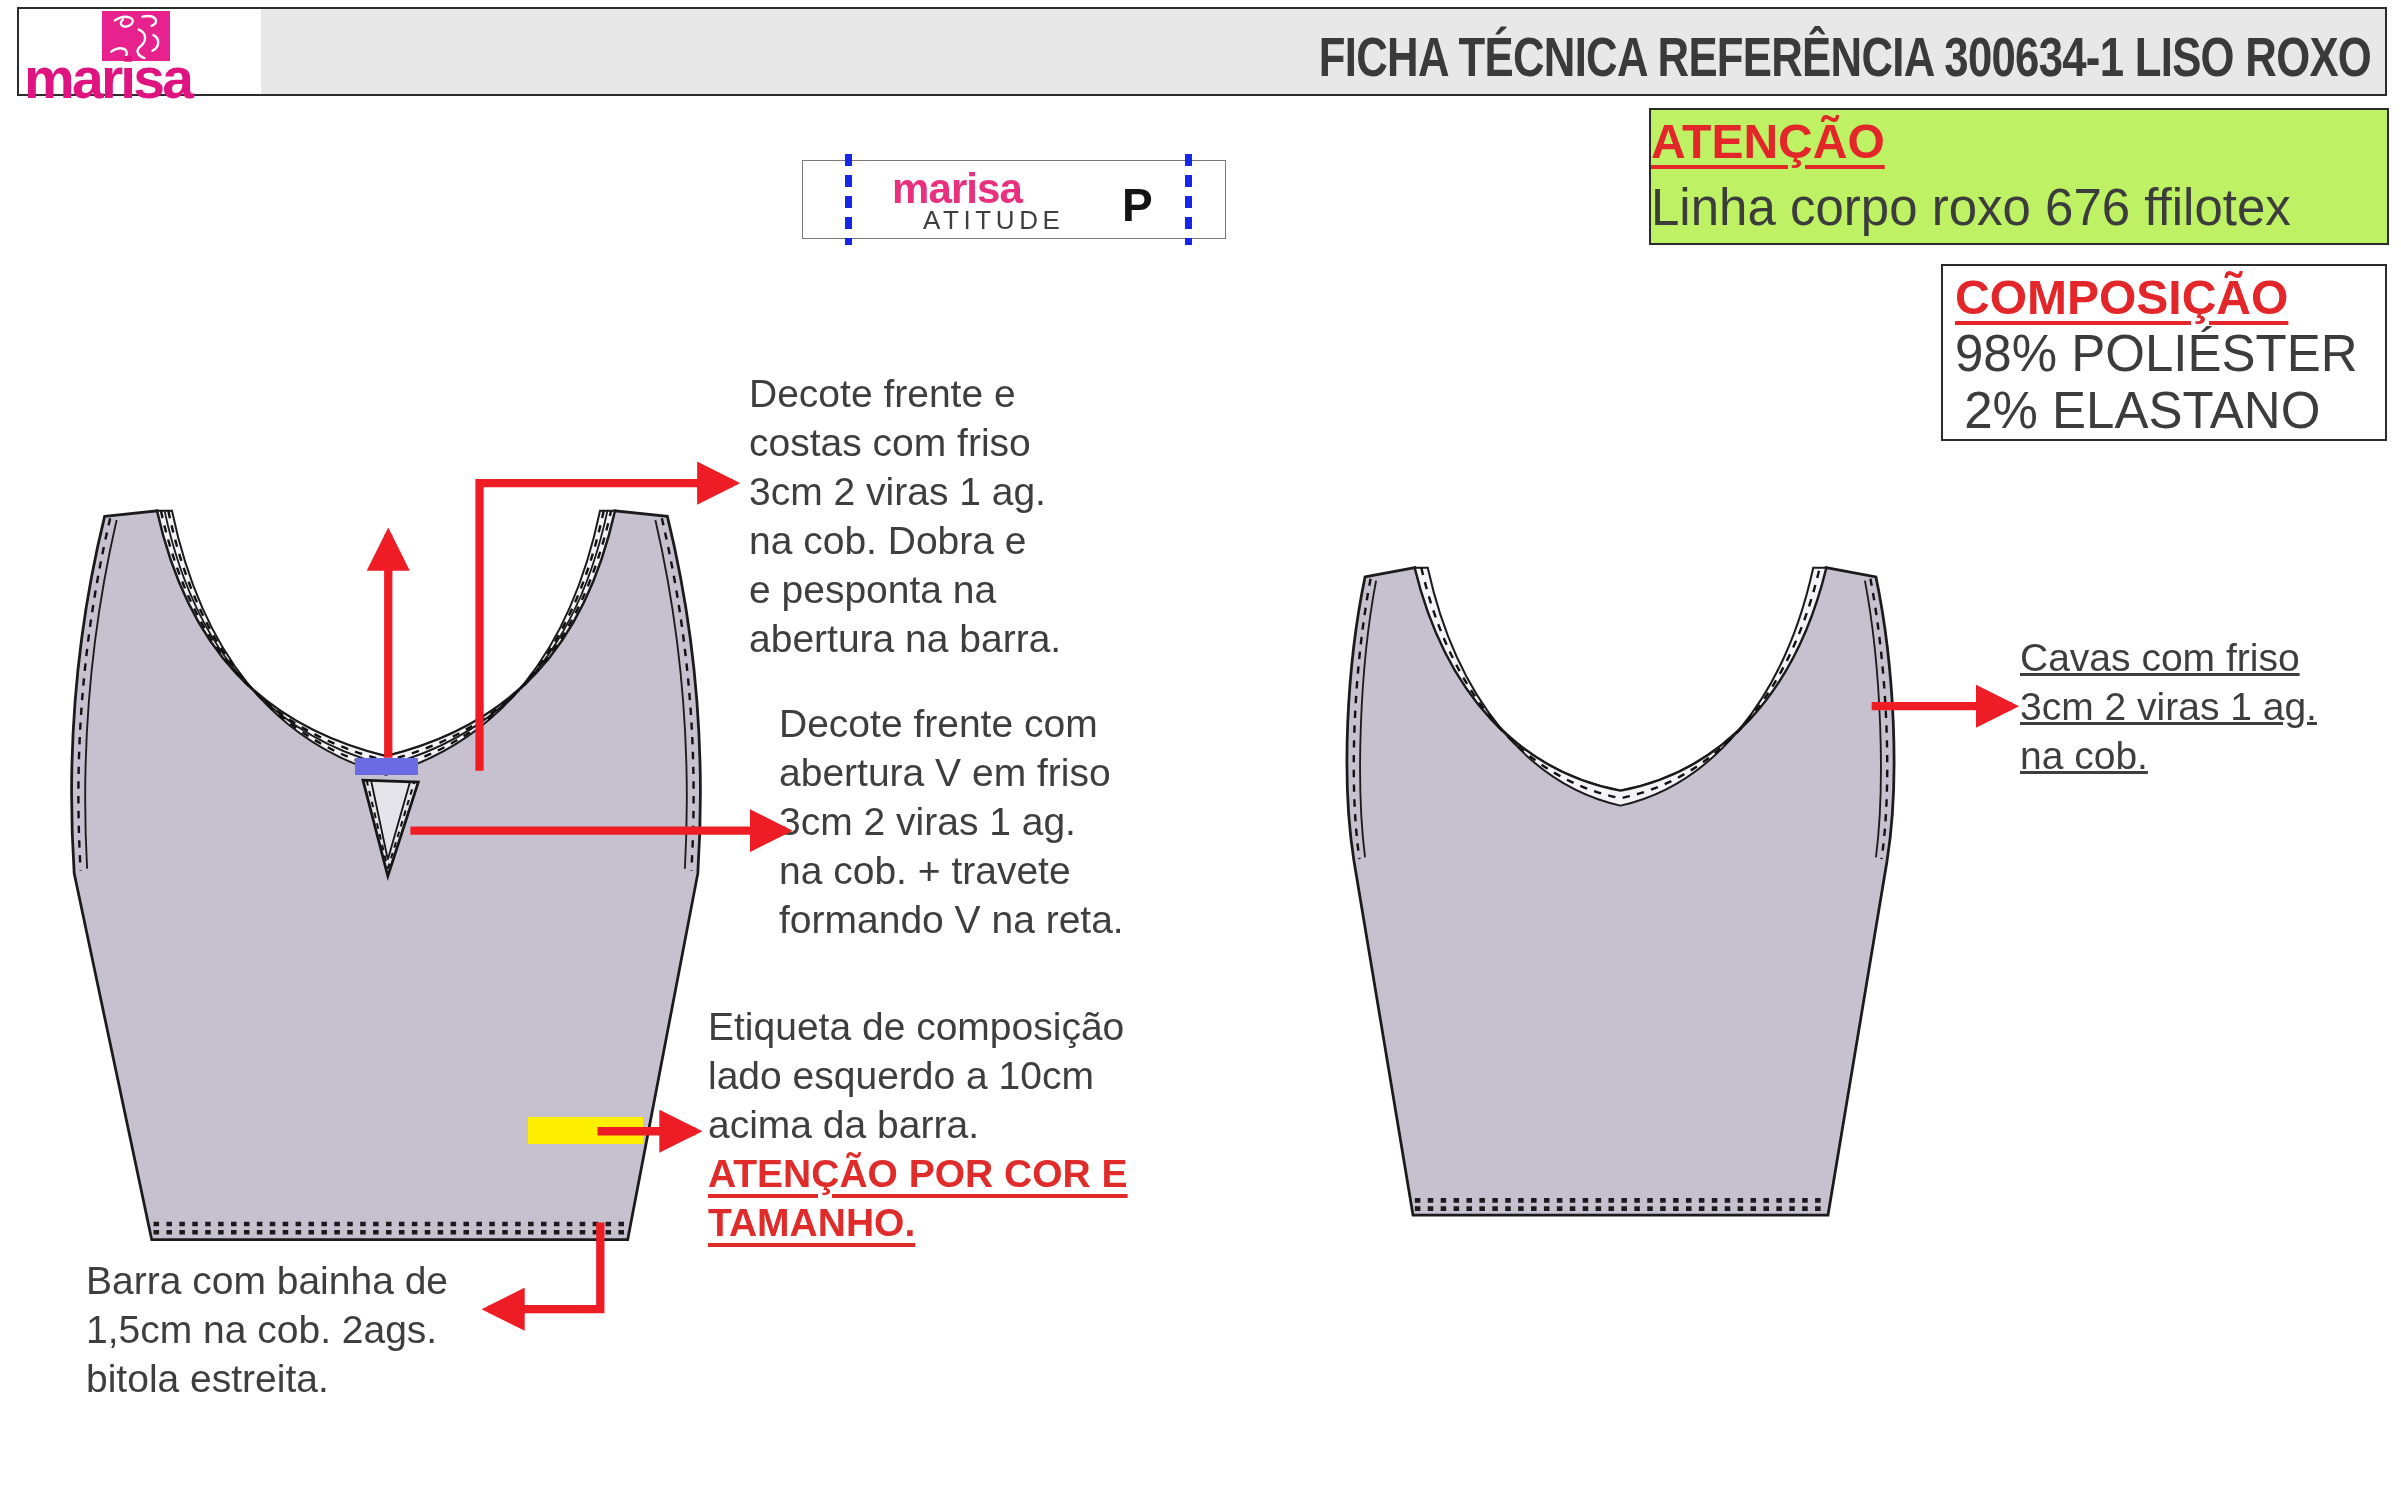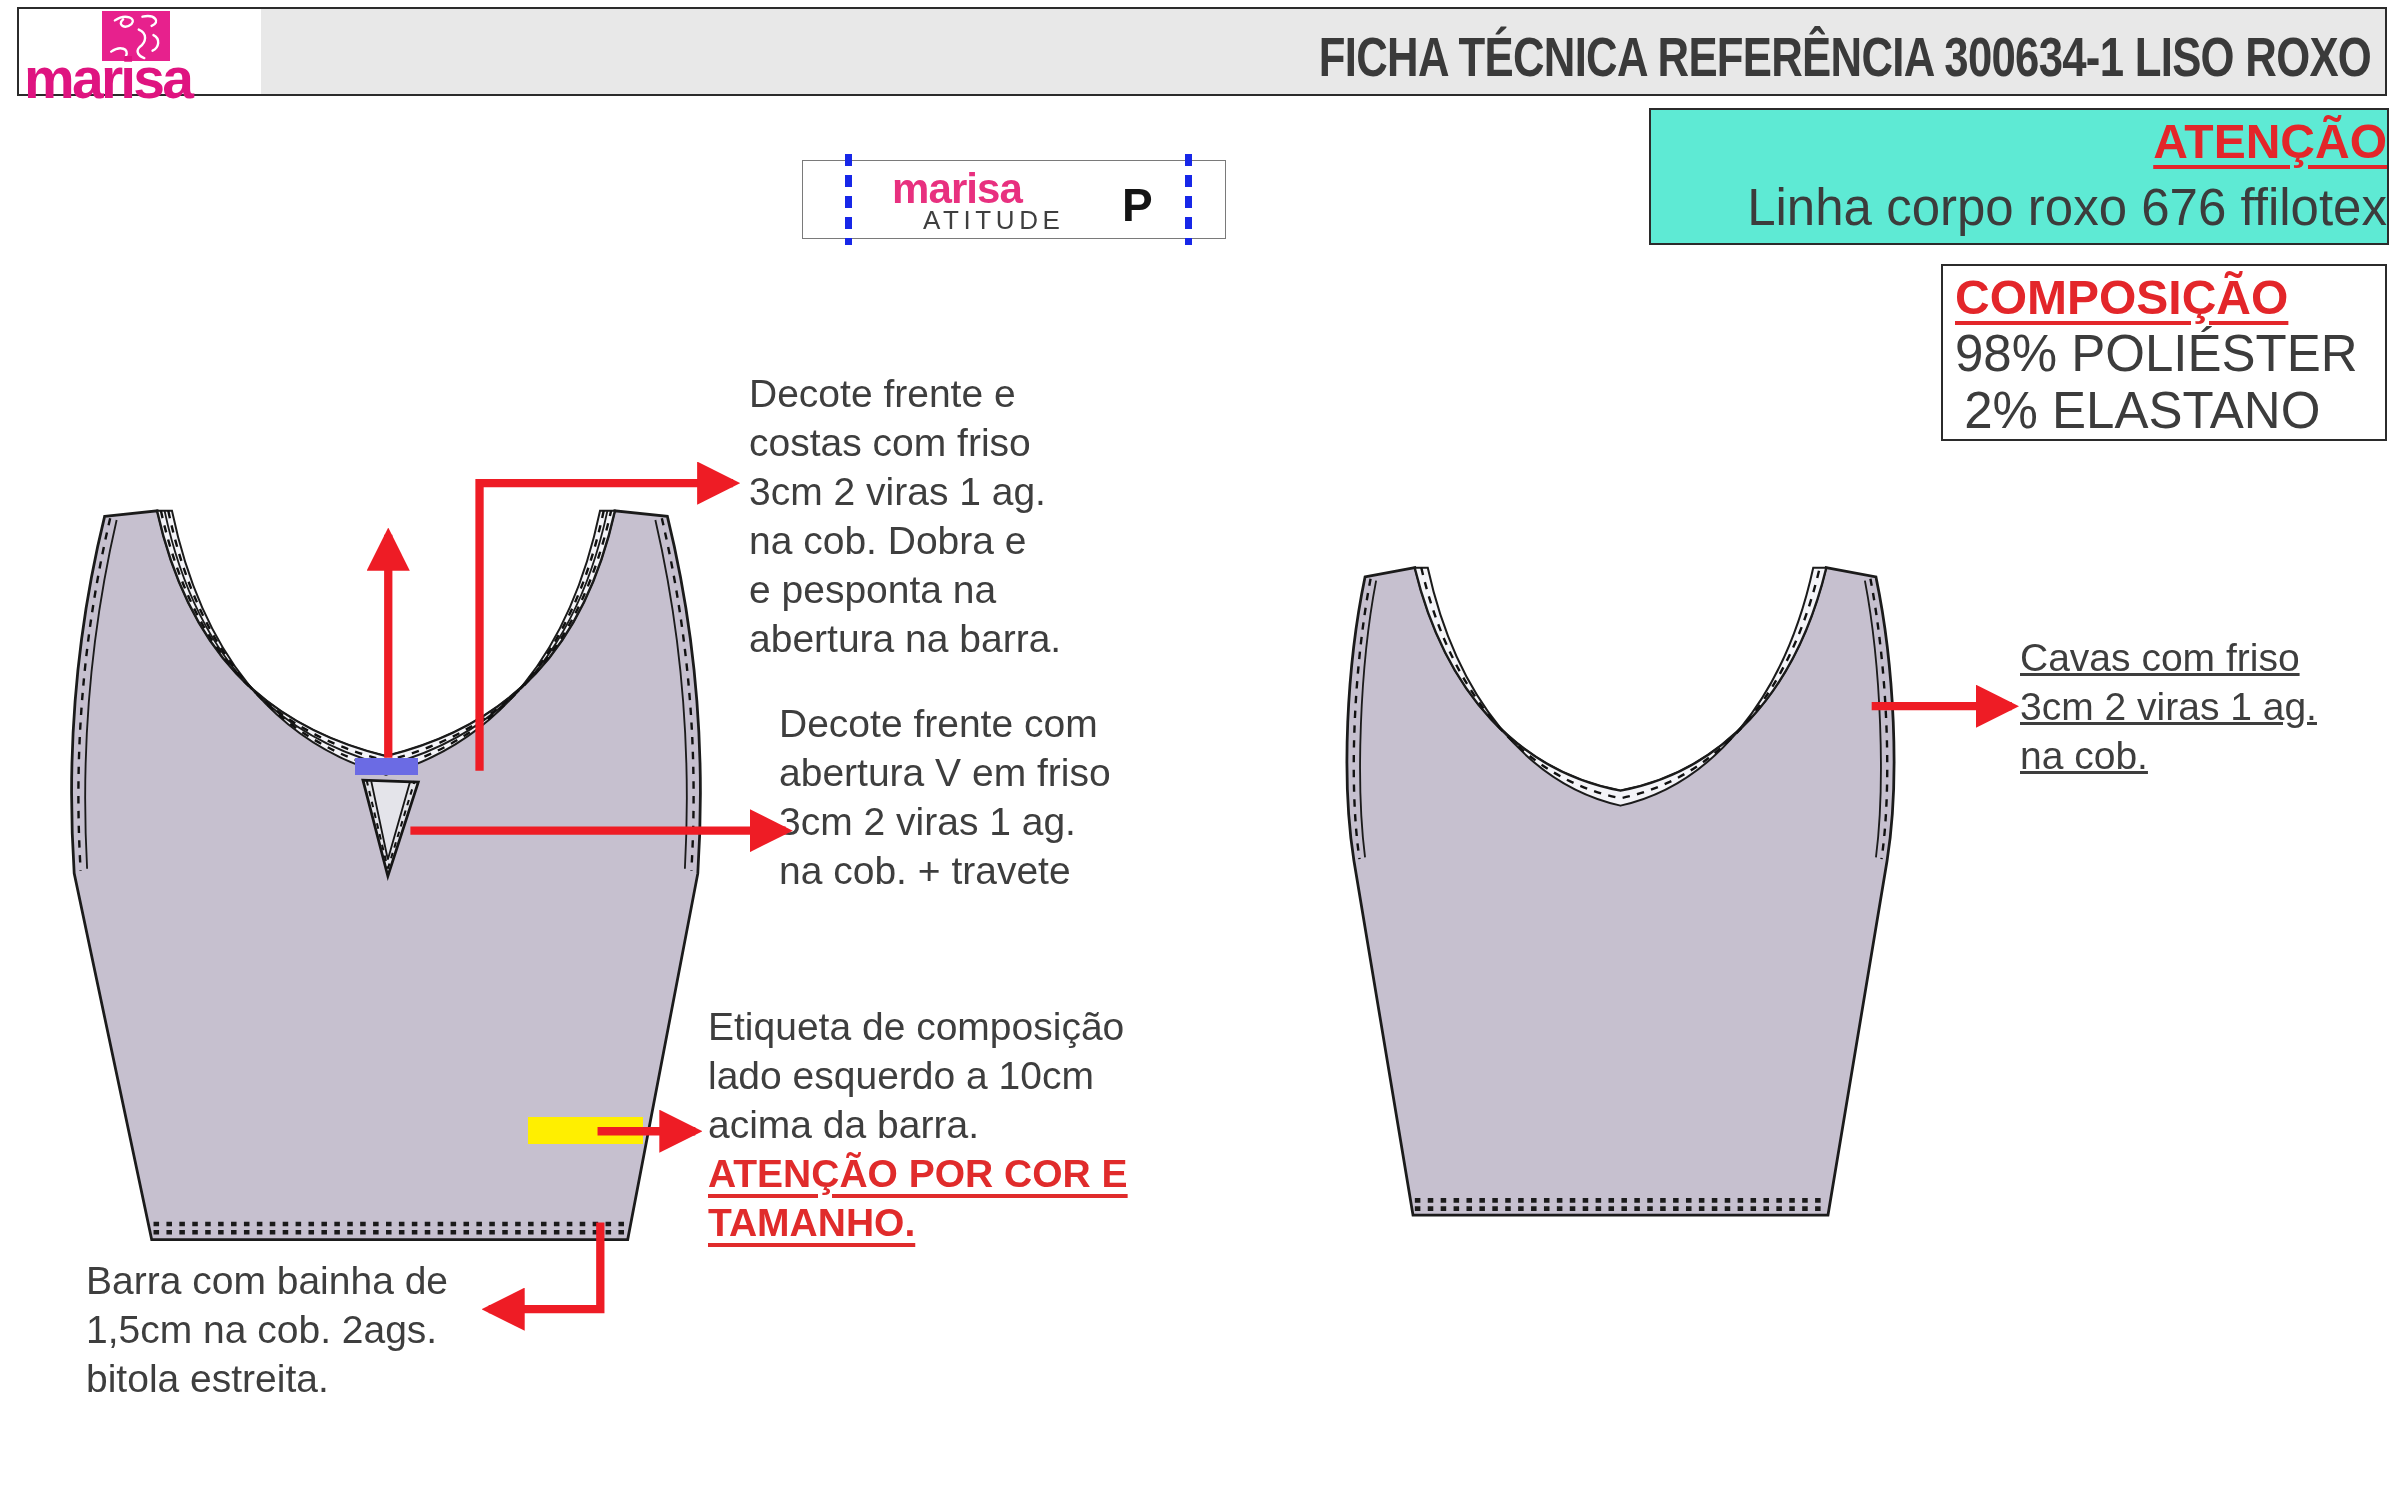--- a/index.html
+++ b/index.html
@@ -12,21 +12,21 @@
   .logo-cell{position:absolute;left:0;top:0;width:242px;height:100%;background:#ffffff;}
   .logo-square{position:absolute;left:83px;top:1.8px;width:68px;height:50px;background:#e7218d;}
   .logo-wordmark{position:absolute;left:5.5px;top:41px;font-size:57px;font-weight:bold;
           letter-spacing:-2.8px;color:#df1480;line-height:1;}
   .topbar-title{position:absolute;right:13px;top:14.8px;font-size:56px;font-weight:bold;
           color:#3a3a3a;white-space:nowrap;transform:scaleX(0.78);transform-origin:right center;
           letter-spacing:-0.9px;}
 
   
   .attention-box{position:absolute;left:1649px;top:108px;width:736px;height:133px;
-          background:#5eead4;border:2.8px solid #2b2b2b;text-align:right;}
+          background:#bef264;border:2.8px solid #2b2b2b;text-align:left;}
   .attention-title{margin-top:3.7px;font-size:48px;font-weight:bold;color:#e3262a;
           text-decoration:underline;text-decoration-thickness:3.7px;text-underline-offset:7.4px;}
   .attention-text{margin-top:9.2px;font-size:51px;color:#3c3c3c;}
 
   
   .composition-box{position:absolute;left:1941px;top:264px;width:430px;height:173px;
           background:#ffffff;border:2.8px solid #2b2b2b;padding-left:12px;}
   .composition-title{margin-top:3.7px;font-size:48px;font-weight:bold;color:#e3262a;
           text-decoration:underline;text-decoration-thickness:3.7px;text-underline-offset:7.4px;}
   .composition-line{font-size:51px;color:#3c3c3c;line-height:57px;}
@@ -155,20 +155,21 @@
       <div>3cm 2 viras 1 ag.</div>
       <div>na cob. Dobra e</div>
       <div>e pesponta na</div>
       <div>abertura na barra.</div>
     </div>
   <div class="note note-front-v">
       <div>Decote frente com</div>
       <div>abertura V em friso</div>
       <div>3cm 2 viras 1 ag.</div>
       <div>na cob. + travete</div>
+      <div>formando V na reta.</div>
     </div>
   <div class="note note-comp-label">
     <div>
         <div>Etiqueta de composição</div>
         <div>lado esquerdo a 10cm</div>
         <div>acima da barra.</div>
       </div>
     <div class="warning-lines">
         <div>ATENÇÃO POR COR E</div>
         <div>TAMANHO.</div>

